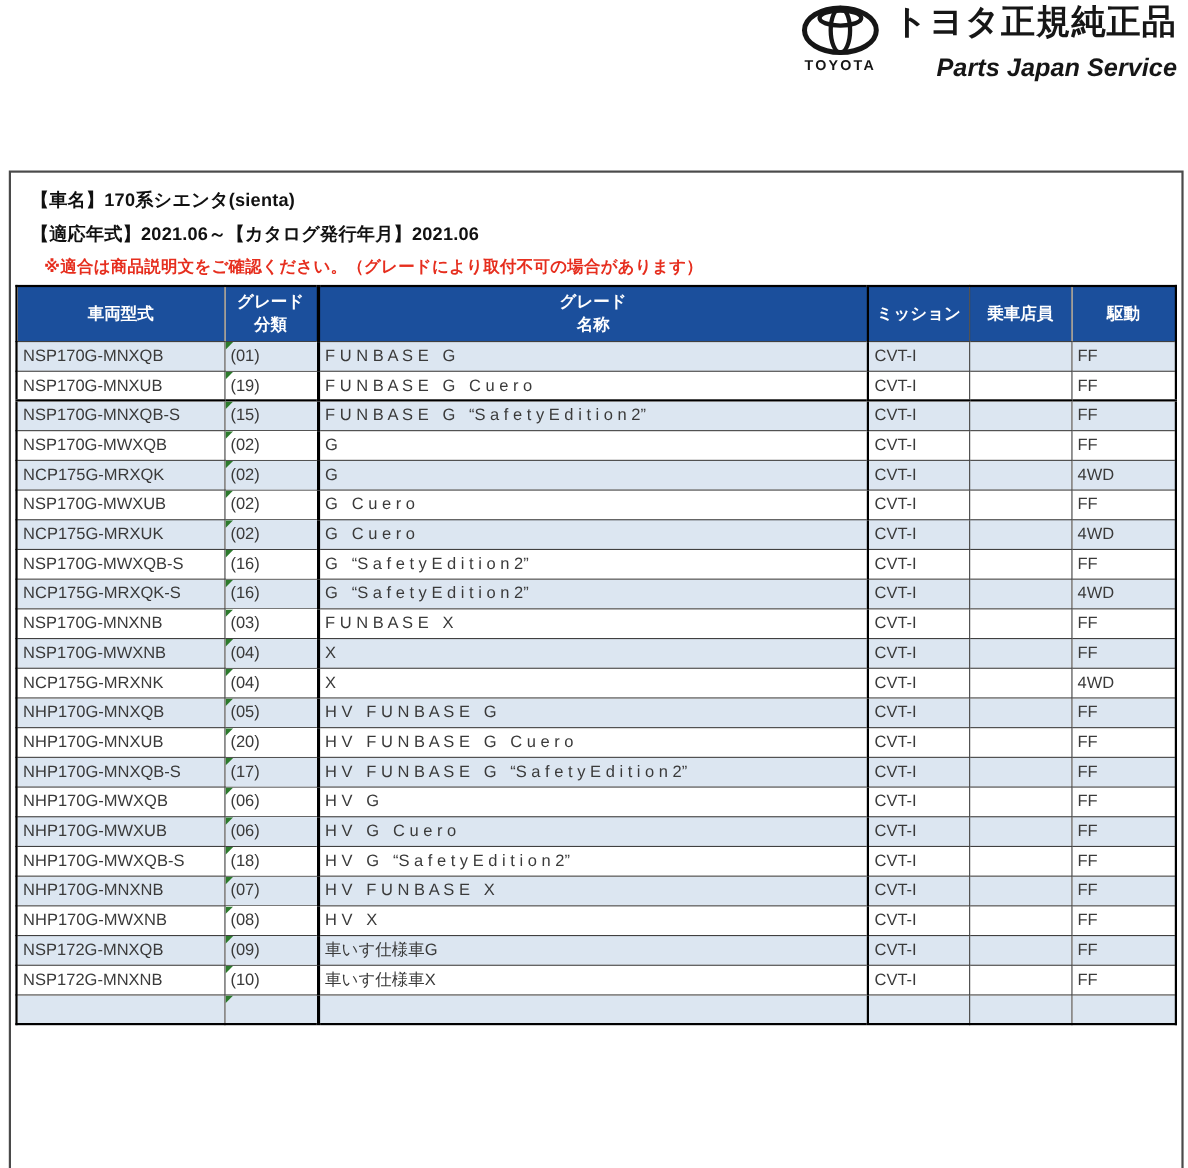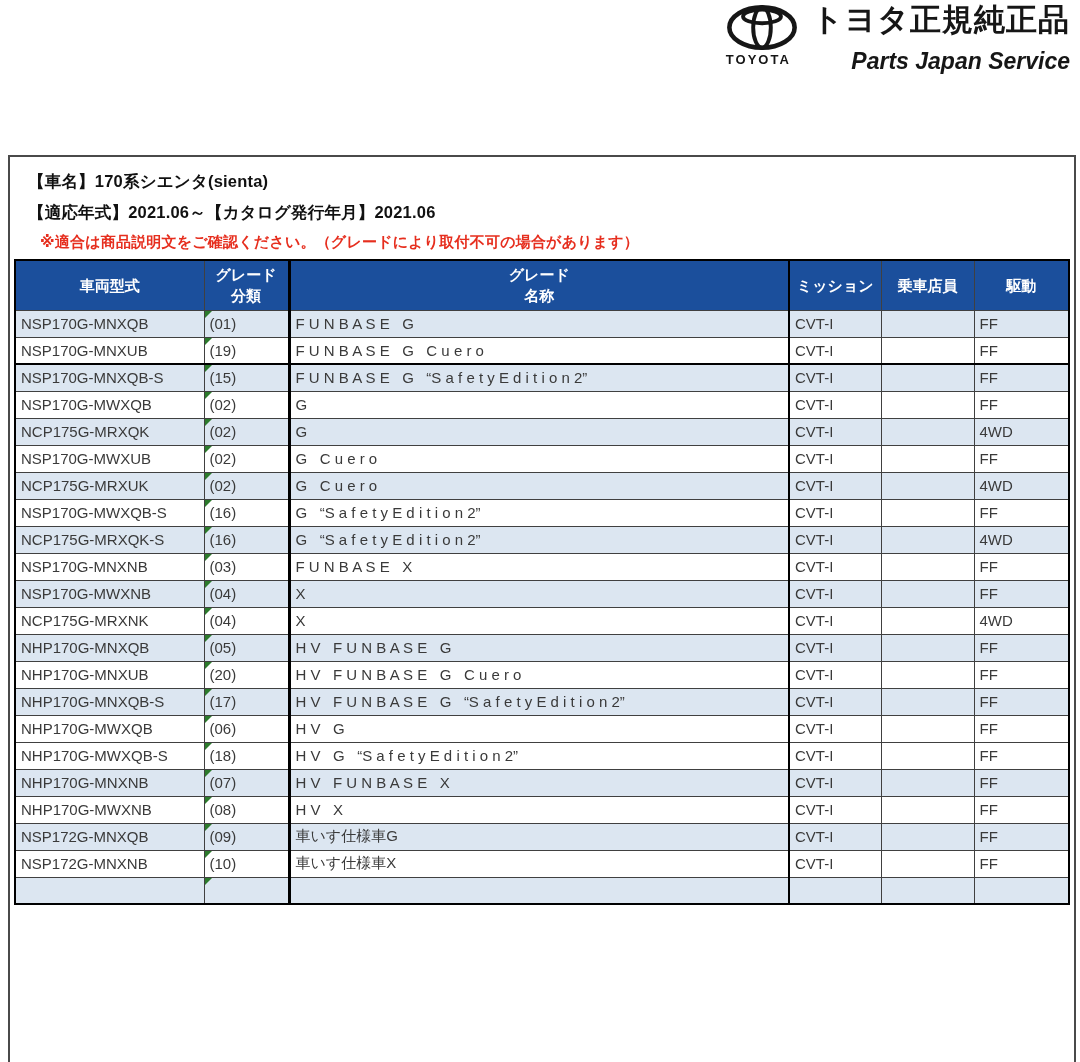--- a/index.html
+++ b/index.html
@@ -9,21 +9,21 @@
     font-family: "Liberation Sans", "DejaVu Sans", sans-serif;
     overflow: hidden; position: relative;
     color: #222;
   }
 
   
   .brand {
     position: absolute; top: 4px; right: 10px;
     display: flex; align-items: flex-start; gap: 10px;
   }
-  .emblem-col { display: flex; flex-direction: column; align-items: flex-start; width: 76px; margin-left: 20px; }
+  .emblem-col { display: flex; flex-direction: column; align-items: center; width: 76px; margin-left: 20px; }
   .emblem-col svg { display: block; }
   .emblem-word {
     font-size: 13px; font-weight: bold; letter-spacing: 2px;
     color: #161616; margin-top: 1px;
   }
   .brand-text { display: flex; flex-direction: column; align-items: flex-end; }
   .brand-title {
     font-size: 31px; font-weight: bold; color: #161616;
     line-height: 1.0; letter-spacing: 1px;
   }
@@ -257,20 +257,28 @@
           <td class="col-drive">FF</td>
         </tr>
         <tr>
           <td class="col-model">NHP170G-MWXQB</td>
           <td class="col-class"><span class="corner-marker"></span><span>(06)</span></td>
           <td class="col-name b-left-3">H V   G</td>
           <td class="col-mission b-left-2">CVT-I</td>
           <td class="col-capacity"></td>
           <td class="col-drive">FF</td>
         </tr>
+        <tr class="alt">
+          <td class="col-model">NHP170G-MWXUB</td>
+          <td class="col-class"><span class="corner-marker"></span><span>(06)</span></td>
+          <td class="col-name b-left-3">H V   G   C u e r o</td>
+          <td class="col-mission b-left-2">CVT-I</td>
+          <td class="col-capacity"></td>
+          <td class="col-drive">FF</td>
+        </tr>
         <tr>
           <td class="col-model">NHP170G-MWXQB-S</td>
           <td class="col-class"><span class="corner-marker"></span><span>(18)</span></td>
           <td class="col-name b-left-3">H V   G   “S a f e t y E d i t i o n 2”</td>
           <td class="col-mission b-left-2">CVT-I</td>
           <td class="col-capacity"></td>
           <td class="col-drive">FF</td>
         </tr>
         <tr class="alt">
           <td class="col-model">NHP170G-MNXNB</td>

